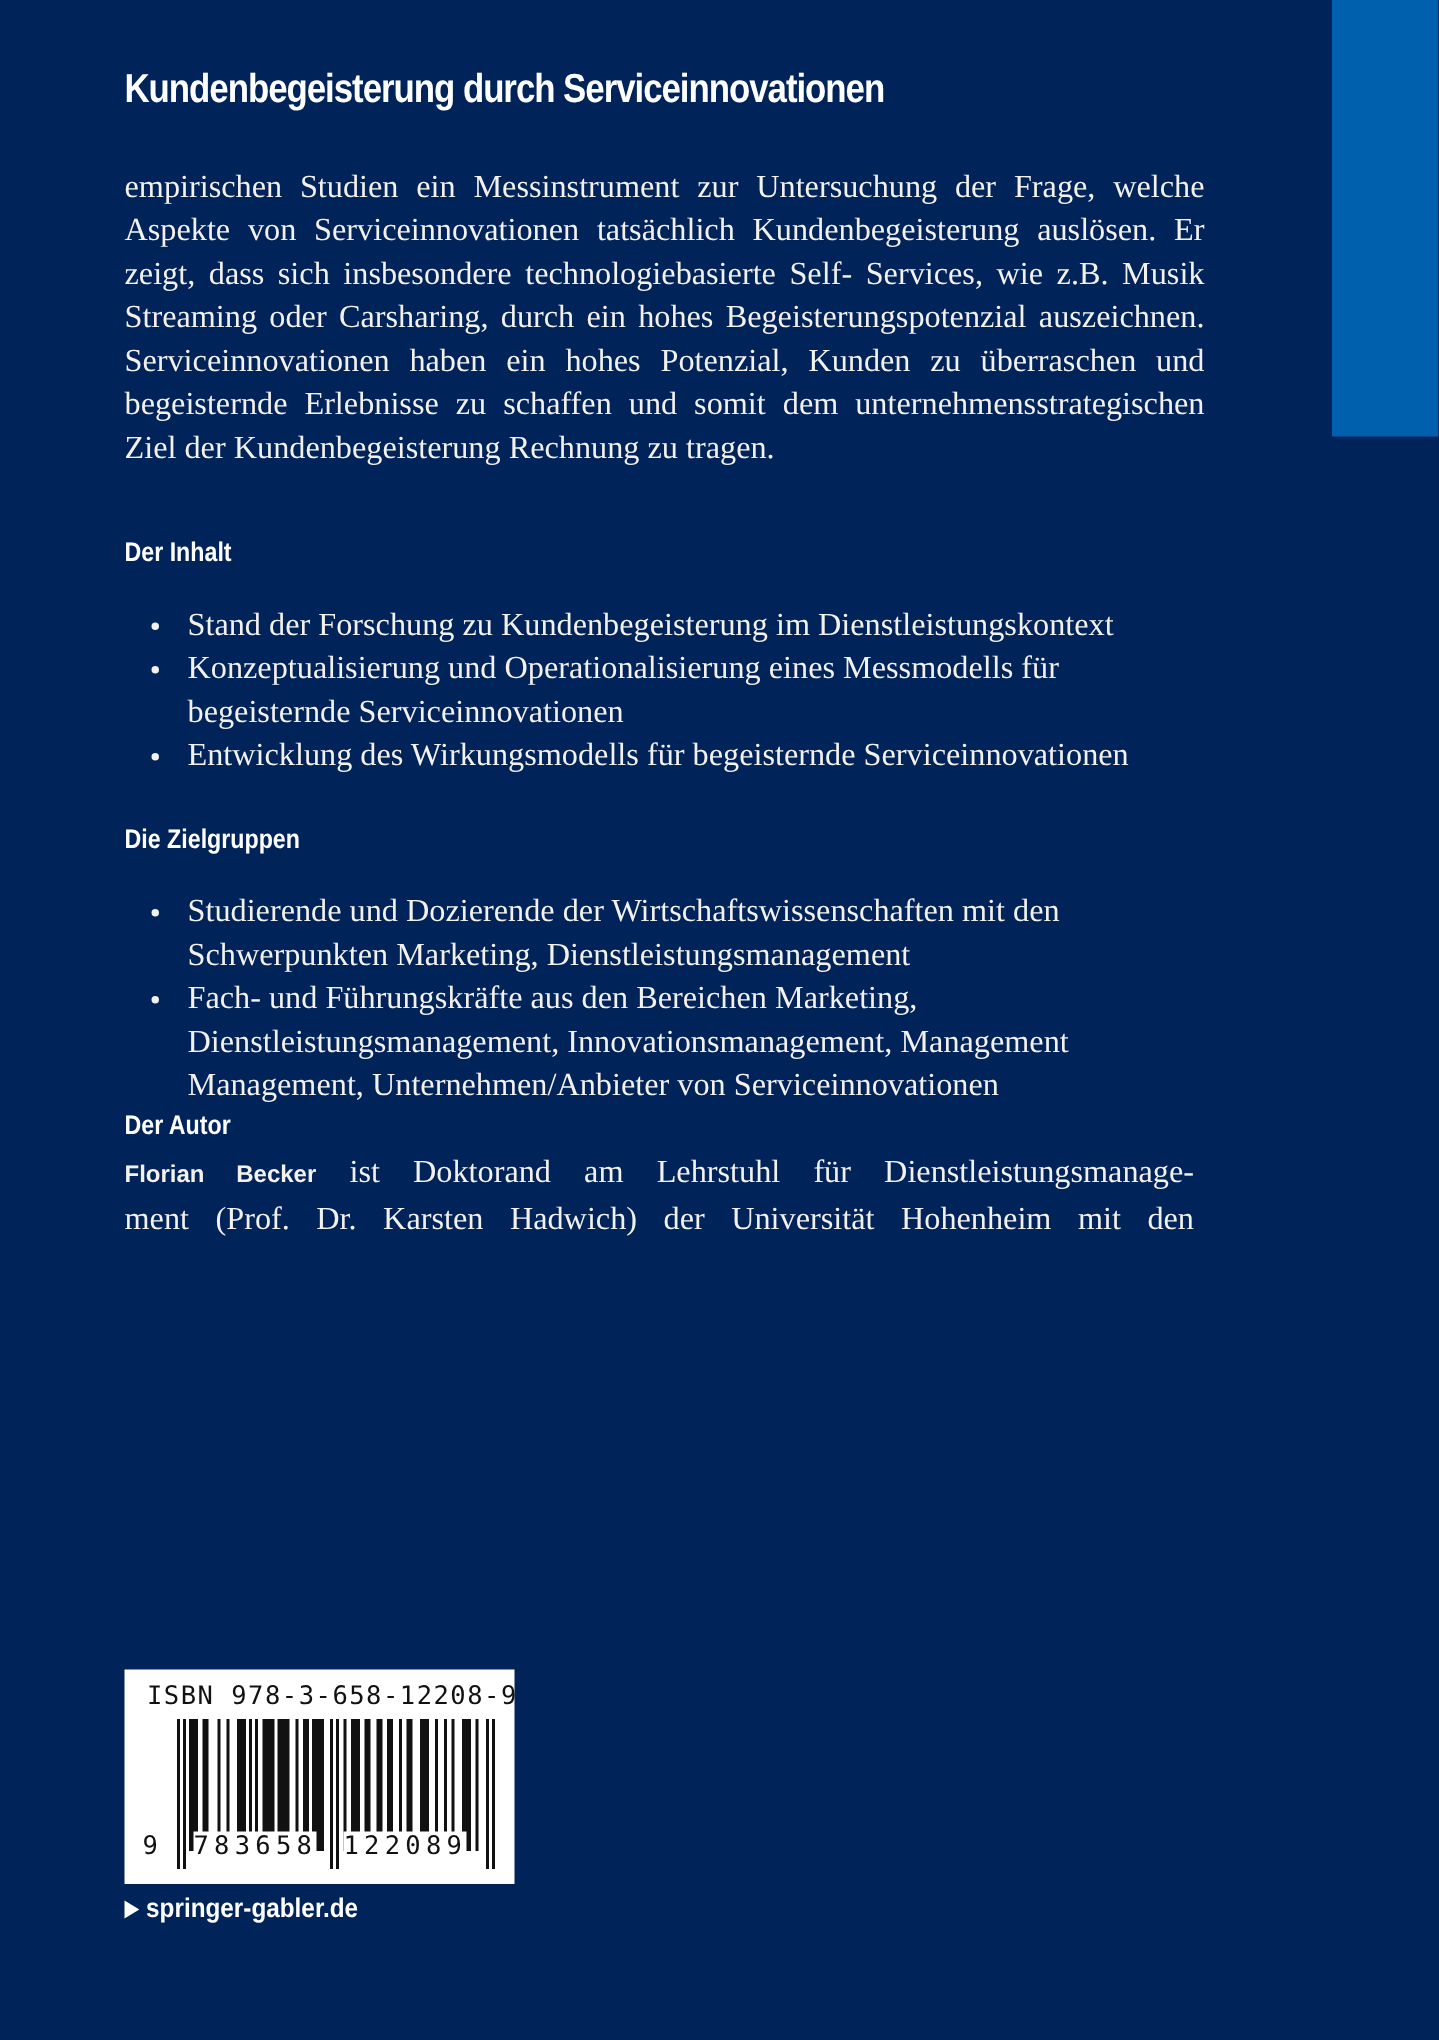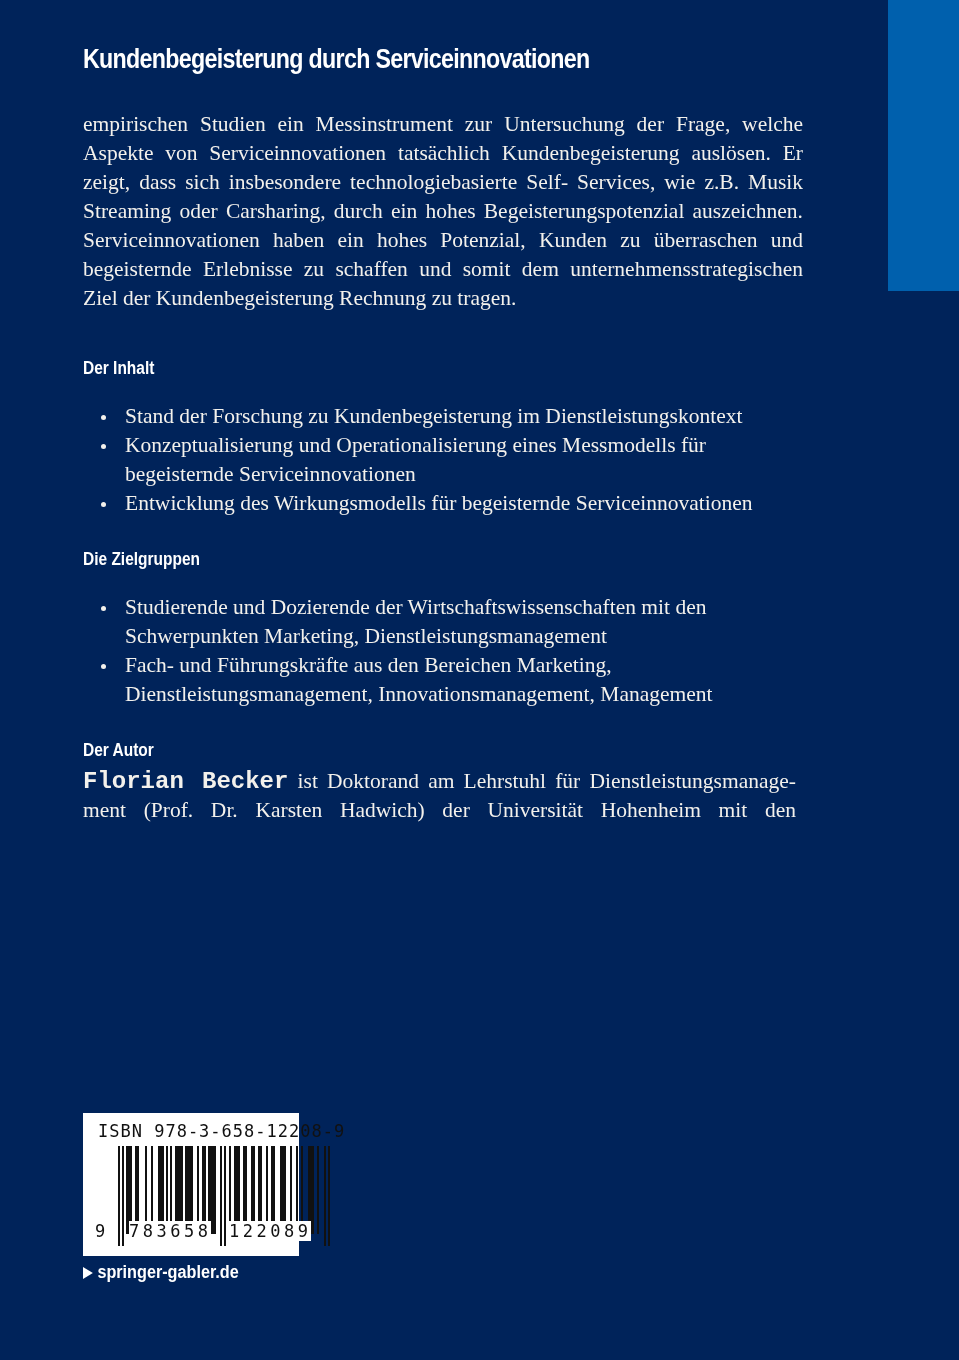--- a/index.html
+++ b/index.html
@@ -54,26 +54,26 @@
     position: absolute; left: 2px; top: 13px;
     width: 5px; height: 5px; border-radius: 50%;
     background: #f3f1ec;
   }
   .author {
     position: absolute; left: 83px; top: 767px; width: 713px;
   }
   .author span.line { display: block; white-space: nowrap; }
   .author span.j { text-align: justify; text-align-last: justify; white-space: normal; }
   .author-name {
-    font-family: Liberation Mono, monospace;
-    font-weight: bold; font-size: 24px;
+    font-family: Liberation Sans, sans-serif;
+    font-weight: bold; font-size: 16px;
   }
   .isbn-box {
     position: absolute; left: 83px; top: 1113px;
-    width: 216px; height: 143px;
+    width: 260px; height: 143px;
     background: #ffffff;
   }
   .isbn-text {
     position: absolute; left: 15px; top: 8px;
     font-family: "DejaVu Sans Mono", monospace;
     font-size: 17px; color: #111; letter-spacing: 1px;
     white-space: nowrap;
   }
   .bars {
     position: absolute; left: 35px; top: 33px;
@@ -138,20 +138,21 @@
 <ul class="list serif" style="top:577px;">
   <li>
       <span class="bullet"></span>
       <span class="line">Studierende und Dozierende der Wirtschaftswissenschaften mit den</span>
       <span class="line">Schwerpunkten Marketing, Dienstleistungsmanagement</span>
     </li>
   <li>
       <span class="bullet"></span>
       <span class="line">Fach- und Führungskräfte aus den Bereichen Marketing,</span>
       <span class="line">Dienstleistungsmanagement, Innovationsmanagement, Management</span>
+      <span class="line">Management, Unternehmen/Anbieter von Serviceinnovationen</span>
     </li>
 </ul>
 
 <div class="heading" style="top:740px;">Der Autor</div>
 <div class="author serif">
   <span class="line j"><span class="author-name">Florian Becker</span><span> ist Doktorand am Lehrstuhl für Dienstleistungsmanage-</span></span>
   <span class="line j">ment (Prof. Dr. Karsten Hadwich) der Universität Hohenheim mit den</span>
 </div>
 
 <div class="isbn-box">

